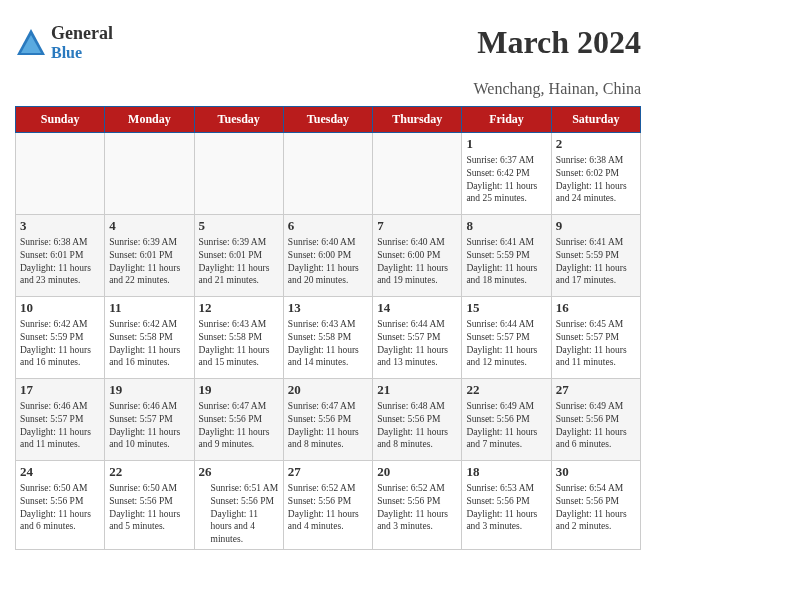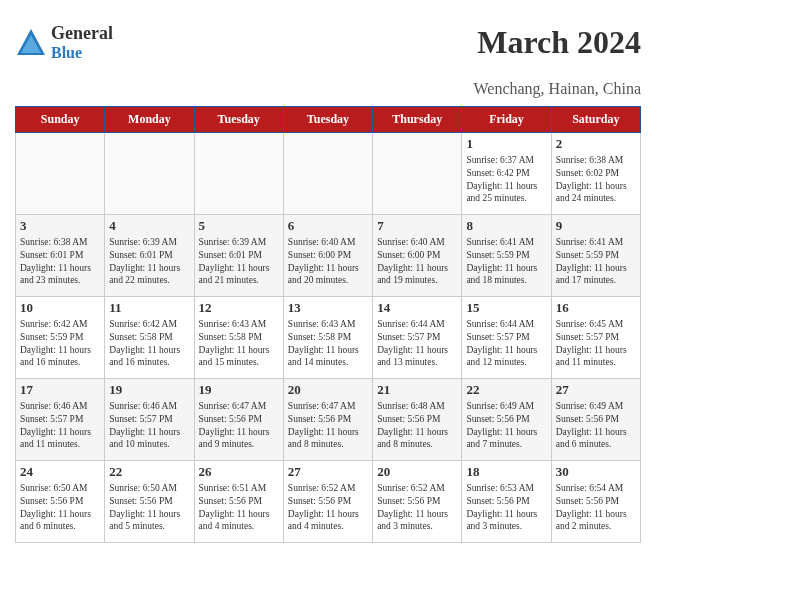--- a/index.html
+++ b/index.html
@@ -292,21 +292,21 @@
 Daylight: 11 hours and 6 minutes.</div>
           </td>
           <td>
             <span class="day-number">22</span>
             <div class="day-info" style="white-space: pre-line;">Sunrise: 6:50 AM
 Sunset: 5:56 PM
 Daylight: 11 hours and 5 minutes.</div>
           </td>
           <td>
             <span class="day-number">26</span>
-            <div class="day-info" style="white-space: pre-line;">Sunrise: 6:51 AM
+            <div class="day-info" style="white-space: pre-line; margin-left: 12px;">Sunrise: 6:51 AM
 Sunset: 5:56 PM
 Daylight: 11 hours and 4 minutes.</div>
           </td>
           <td>
             <span class="day-number">27</span>
             <div class="day-info" style="white-space: pre-line;">Sunrise: 6:52 AM
 Sunset: 5:56 PM
 Daylight: 11 hours and 4 minutes.</div>
           </td>
           <td>

